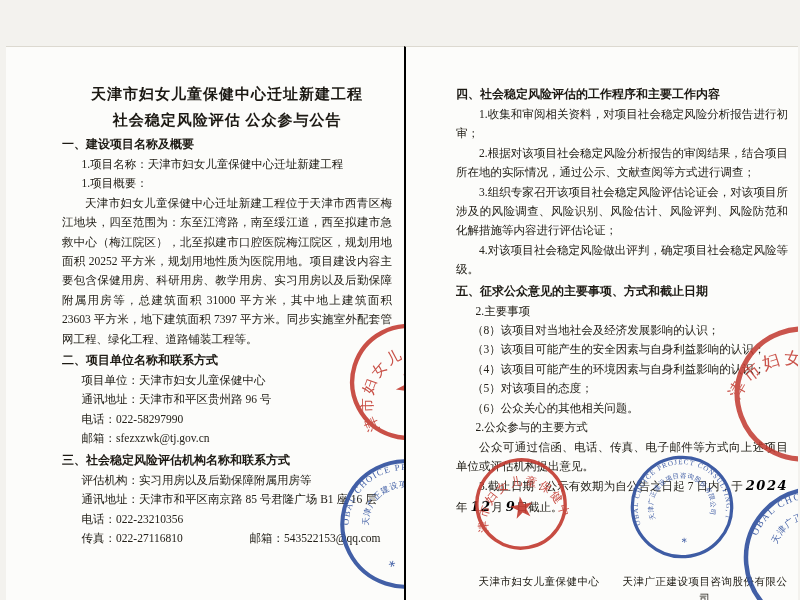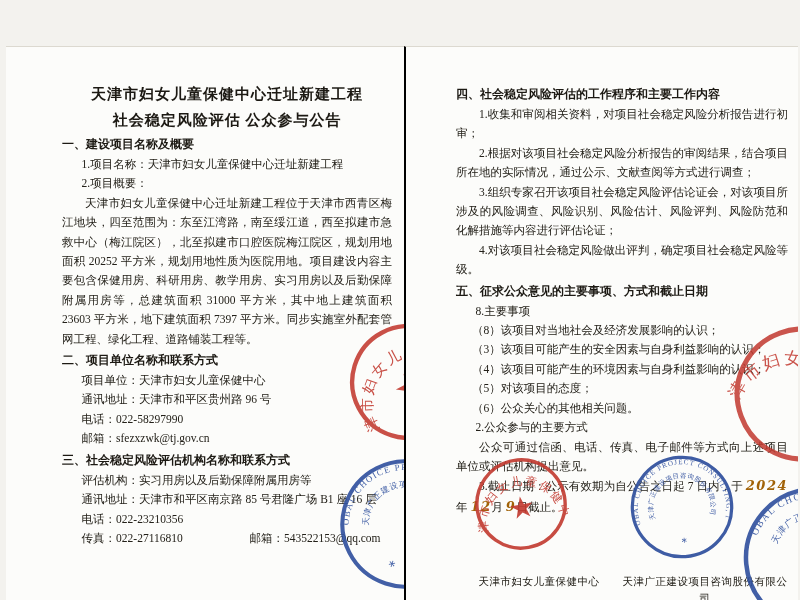--- a/index.html
+++ b/index.html
@@ -27,38 +27,38 @@
   .ind{text-indent:2em;}
   .ind1{margin-left:1.7em;}
   .sub{margin-left:1.4em;}
   .pair{display:flex;margin-left:1.7em;}
   .pair .c1{width:168px;}
   .sig-row{display:flex;margin-top:56px;font-size:10.5px;line-height:17px;}
   .sig{width:50%;text-align:center;}
   .sig .org{letter-spacing:0.5px;}
   .hw{
     font-family:"DejaVu Serif",serif;font-style:italic;font-weight:600;
-    font-size:13px;letter-spacing:1.5px;color:#a16207;
+    font-size:13px;letter-spacing:1.5px;color:#000000;
   }
   .stamp{position:absolute;pointer-events:none;}
   svg text{font-family:"Liberation Serif","DejaVu Serif",serif;}
 </style>
 </head>
 <body>
 
 <div class="canvas">
 
   <div class="page page-left">
     <div class="inner">
       <div class="title">天津市妇女儿童保健中心迁址新建工程</div>
       <div class="title">社会稳定风险评估 公众参与公告</div>
 
       <div class="head">一、建设项目名称及概要</div>
       <div class="line ind1">1.项目名称：天津市妇女儿童保健中心迁址新建工程</div>
-      <div class="line ind1">2.项目概要：</div>
+      <div class="line ind1">1.项目概要：</div>
       <div class="line ind">天津市妇女儿童保健中心迁址新建工程位于天津市西青区梅江地块，四至范围为：东至江湾路，南至绥江道，西至拟建市急救中心（梅江院区），北至拟建市口腔医院梅江院区，规划用地面积 20252 平方米，规划用地性质为医院用地。项目建设内容主要包含保健用房、科研用房、教学用房、实习用房以及后勤保障附属用房等，总建筑面积 31000 平方米，其中地上建筑面积 23603 平方米，地下建筑面积 7397 平方米。同步实施室外配套管网工程、绿化工程、道路铺装工程等。</div>
 
       <div class="head">二、项目单位名称和联系方式</div>
       <div class="line ind1">项目单位：天津市妇女儿童保健中心</div>
       <div class="line ind1">通讯地址：天津市和平区贵州路 96 号</div>
       <div class="line pair">
         <span>电话：022-58297990</span>
       </div>
       <div class="line ind1">邮箱：sfezxzwk@tj.gov.cn</div>
 
@@ -107,21 +107,21 @@
 
   <div class="page page-right">
     <div class="inner">
       <div class="head">四、社会稳定风险评估的工作程序和主要工作内容</div>
       <div class="line ind">1.收集和审阅相关资料，对项目社会稳定风险分析报告进行初审；</div>
       <div class="line ind">2.根据对该项目社会稳定风险分析报告的审阅结果，结合项目所在地的实际情况，通过公示、文献查阅等方式进行调查；</div>
       <div class="line ind">3.组织专家召开该项目社会稳定风险评估论证会，对该项目所涉及的风险调查、风险识别、风险估计、风险评判、风险防范和化解措施等内容进行评估论证；</div>
       <div class="line ind">4.对该项目社会稳定风险做出评判，确定项目社会稳定风险等级。</div>
 
       <div class="head">五、征求公众意见的主要事项、方式和截止日期</div>
-      <div class="line ind1">8.主要事项</div>
+      <div class="line ind1">2.主要事项</div>
       <div class="line sub">（8）该项目对当地社会及经济发展影响的认识；</div>
       <div class="line sub">（3）该项目可能产生的安全因素与自身利益影响的认识；</div>
       <div class="line sub">（4）该项目可能产生的环境因素与自身利益影响的认识；</div>
       <div class="line sub">（5）对该项目的态度；</div>
       <div class="line sub">（6）公众关心的其他相关问题。</div>
       <div class="line ind1">2.公众参与的主要方式</div>
       <div class="line ind">公众可通过信函、电话、传真、电子邮件等方式向上述项目单位或评估机构提出意见。</div>
       <div class="line ind">
         <span>3.截止日期：公示有效期为自公告之日起 7 日内，于</span>
         <span class="hw">2024</span><span>年</span>

